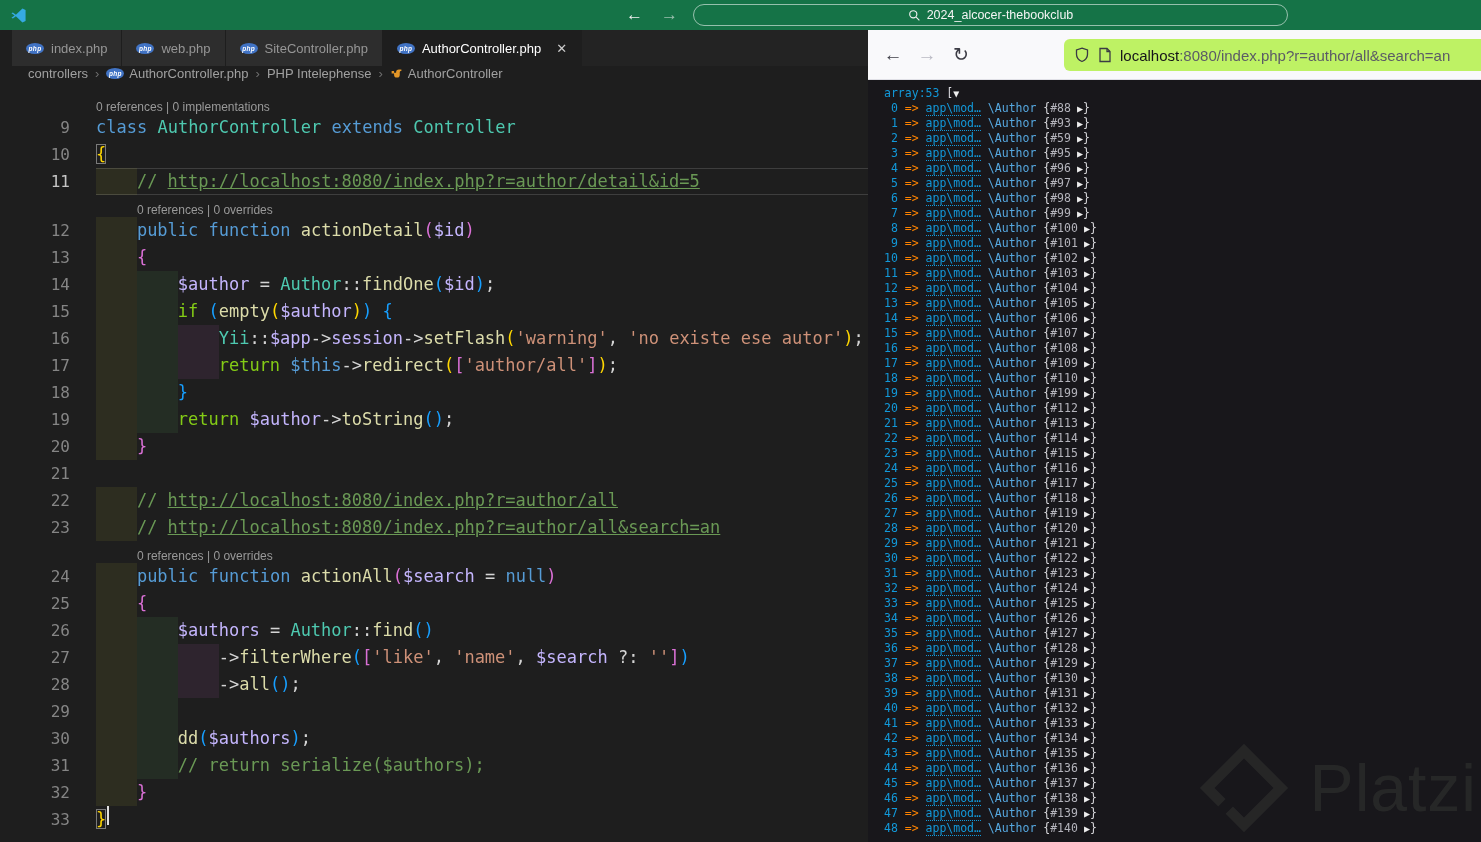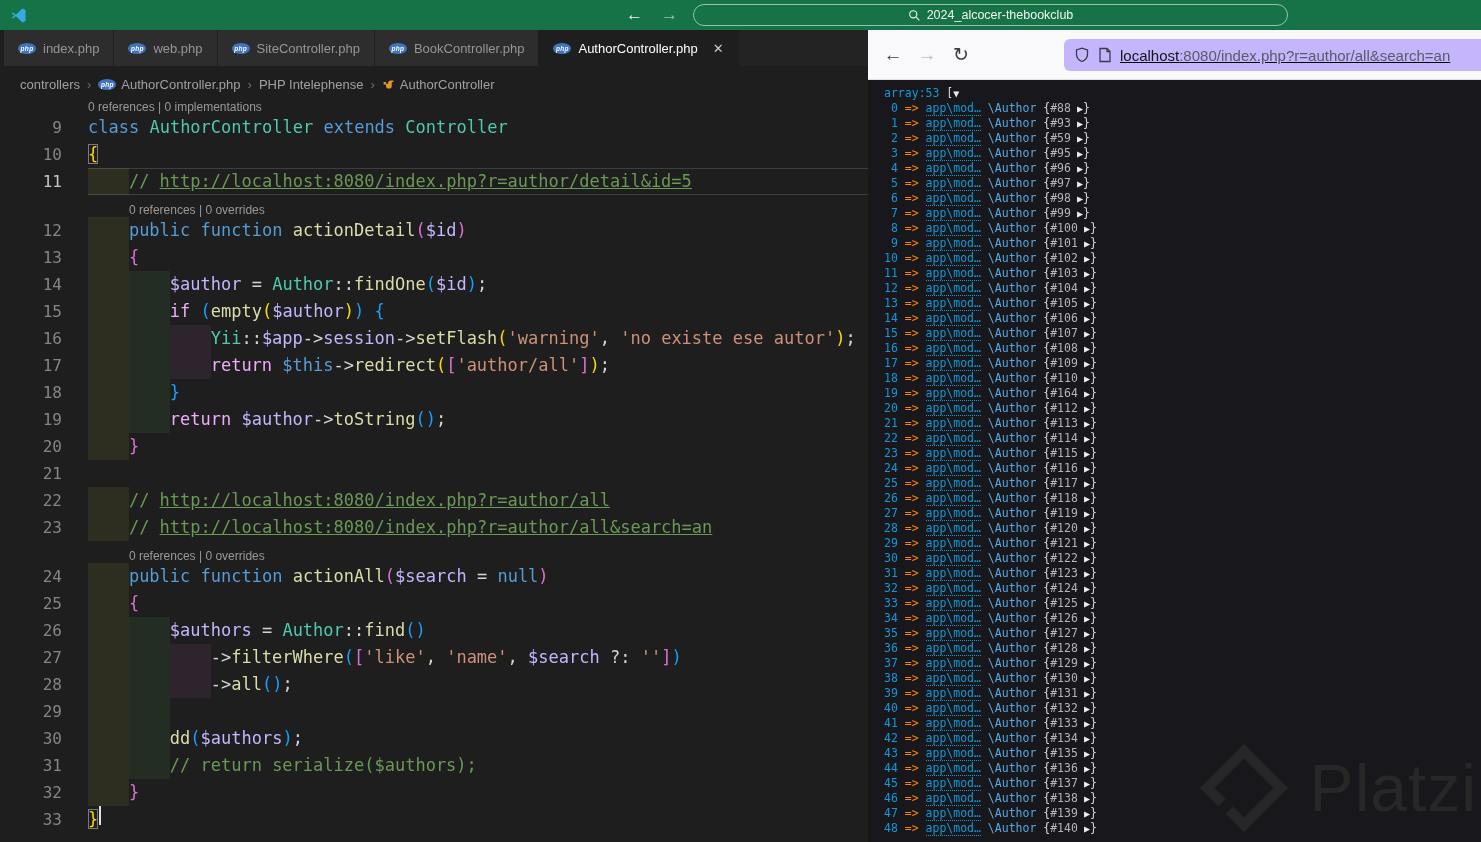--- a/index.html
+++ b/index.html
@@ -14,65 +14,65 @@
   .menu-item { font-size:13px; padding:0 9px; line-height:30px; cursor:default; }
   .nav-arrows { position:absolute; left:626px; top:0; height:30px; display:flex; align-items:center; gap:18px;
                 font-size:17px; }
   .nav-arrows .fwd { opacity:.6; }
   .tb-search { position:absolute; left:693px; top:4px; width:595px; height:22px;
                border:1px solid rgba(255,255,255,.55); border-radius:12px;
                display:flex; align-items:center; justify-content:center; gap:6px;
                font-size:12.5px; color:#f4f4f4; }
 
   
-  .left-pane { position:absolute; left:4px; top:30px; width:868px; height:812px; background:#1e1e1e; }
+  .left-pane { position:absolute; left:12px; top:30px; width:868px; height:812px; background:#1e1e1e; }
   .tabbar { height:36px; background:#232323; display:flex; }
   .tab { height:36px; display:flex; align-items:center; gap:7px; padding:0 14px;
          background:#2d2d2d; color:#969696; font-size:13px; border-right:1px solid #1e1e1e; cursor:pointer; }
   .tab.active { background:#1e1e1e; color:#ffffff; }
   .tab .close { margin-left:8px; font-size:13px; color:#cccccc; }
   .php-badge { display:inline-block; width:18px; height:11px; border-radius:50%;
                background:#4173c4; color:#fff; font-size:6.5px; font-weight:bold; font-style:italic;
                text-align:center; line-height:11px; letter-spacing:.3px; }
-  .breadcrumb { height:26px; display:flex; align-items:flex-end; padding-left:16px; gap:7px;
+  .breadcrumb { height:26px; display:flex; align-items:flex-start; padding-left:16px; gap:7px;
                 color:#a0a0a0; font-size:13px; background:#1e1e1e; }
   .crumb { display:flex; align-items:center; gap:5px; cursor:pointer; }
   .crumb-sep { color:#6e6e6e; font-size:13px; }
 
   
   .code-area { position:relative; width:868px; height:750px; overflow:hidden;
                font-family:"DejaVu Sans Mono", monospace; }
   .lens-row { height:22px; font-family:"Liberation Sans",sans-serif; font-size:12px; color:#999999;
               display:flex; align-items:flex-end; cursor:pointer; }
   .code-row { height:27px; display:flex; font-size:17px; line-height:27px; white-space:pre; }
   .gutter { width:58px; text-align:right; color:#858585; font-size:16px; flex:none; cursor:pointer; }
   .row-body { flex:1; display:flex; margin-left:26px; }
   .code-row.current .row-body { box-shadow:inset 0 1px 0 #3e3e3e, inset 0 -1px 0 #3e3e3e; }
   .code-row.current .gutter { color:#c6c6c6; }
   .indent-block { width:40.9px; flex:none; align-self:stretch; }
   .ind0 { background:rgba(255,255,64,.07); }
   .ind1 { background:rgba(127,255,127,.07); }
   .ind2 { background:rgba(255,127,255,.075); }
-  .kw{color:#569CD6} .ctl{color:#f0abfc} .cls{color:#4EC9B0} .fn{color:#DCDCAA}
+  .kw{color:#569CD6} .ctl{color:#84cc16} .cls{color:#4EC9B0} .fn{color:#DCDCAA}
   .var{color:#c4b5fd} .str{color:#CE9178} .com{color:#6A9955} .pun{color:#d4d4d4}
   .b1{color:#FFD700} .b2{color:#DA70D6} .b3{color:#179FFF}
   .lnk{color:#6A9955; text-decoration:underline; cursor:pointer;}
   .match{ outline:1px solid #7a7a7a; outline-offset:-1px; }
   .cursor{ display:inline-block; width:2px; height:19px; background:#e0e0e0;
            vertical-align:middle; margin-left:1px; }
 
   
   .browser { position:absolute; left:868px; top:30px; width:613px; height:812px; background:#18171b; }
   .b-toolbar { height:50px; background:#f9f9fb; border-bottom:1px solid #e0e0e6;
                display:flex; align-items:center; }
   .b-btn { font-size:19px; color:#3b3b44; width:34px; text-align:center; cursor:pointer; }
   .b-btn.disabled { color:#b9b9c3; }
-  .urlbar { position:absolute; left:196px; top:9px; width:417px; height:32px; background:#c4b5fd;
+  .urlbar { position:absolute; left:196px; top:9px; width:417px; height:32px; background:#bef264;
             border-radius:6px 0 0 6px; display:flex; align-items:center; padding-left:10px; gap:8px;
-            font-size:15px; cursor:text; overflow:hidden; white-space:nowrap;text-decoration:underline; }
+            font-size:15px; cursor:text; overflow:hidden; white-space:nowrap; }
   .url-host { color:#15141a; }
   .url-rest { color:#5b5b66; }
 
   
   .dump { position:relative; width:613px; height:762px; overflow:hidden;
           font-family:"DejaVu Sans Mono", monospace; font-size:11.5px; line-height:15px;
           padding:6px 0 0 16px; color:#FF8400; }
   .d-note { color:#1299DA; }
   .d-ns   { color:#1299DA; border-bottom:1px dotted #1299DA; }
   .d-cls  { color:#56a8e0; }
@@ -118,24 +118,20 @@
           <span class="php-badge">php</span>
           <span>index.php</span>
         </div>
         <div class="tab">
           <span class="php-badge">php</span>
           <span>web.php</span>
         </div>
         <div class="tab">
           <span class="php-badge">php</span>
           <span>SiteController.php</span>
-        </div>
-        <div class="tab">
-          <span class="php-badge">php</span>
-          <span>BookController.php</span>
         </div>
         <div class="tab active">
           <span class="php-badge">php</span>
           <span>AuthorController.php</span>
           <span class="close">✕</span>
         </div>
       </div>
     <div class="breadcrumb">
         <span class="crumb">
           <span>controllers</span>
@@ -220,21 +216,21 @@
           <div class="dump-row"><span class="d-idx">9</span><span class="d-arrow"> =&gt; </span><span class="d-ns">app\mod…</span><span class="d-cls"> \Author</span><span class="d-brace"> {</span><span class="d-ref">#101</span><span class="d-tog"> ▶</span><span class="d-brace">}</span></div>
           <div class="dump-row"><span class="d-idx">10</span><span class="d-arrow"> =&gt; </span><span class="d-ns">app\mod…</span><span class="d-cls"> \Author</span><span class="d-brace"> {</span><span class="d-ref">#102</span><span class="d-tog"> ▶</span><span class="d-brace">}</span></div>
           <div class="dump-row"><span class="d-idx">11</span><span class="d-arrow"> =&gt; </span><span class="d-ns">app\mod…</span><span class="d-cls"> \Author</span><span class="d-brace"> {</span><span class="d-ref">#103</span><span class="d-tog"> ▶</span><span class="d-brace">}</span></div>
           <div class="dump-row"><span class="d-idx">12</span><span class="d-arrow"> =&gt; </span><span class="d-ns">app\mod…</span><span class="d-cls"> \Author</span><span class="d-brace"> {</span><span class="d-ref">#104</span><span class="d-tog"> ▶</span><span class="d-brace">}</span></div>
           <div class="dump-row"><span class="d-idx">13</span><span class="d-arrow"> =&gt; </span><span class="d-ns">app\mod…</span><span class="d-cls"> \Author</span><span class="d-brace"> {</span><span class="d-ref">#105</span><span class="d-tog"> ▶</span><span class="d-brace">}</span></div>
           <div class="dump-row"><span class="d-idx">14</span><span class="d-arrow"> =&gt; </span><span class="d-ns">app\mod…</span><span class="d-cls"> \Author</span><span class="d-brace"> {</span><span class="d-ref">#106</span><span class="d-tog"> ▶</span><span class="d-brace">}</span></div>
           <div class="dump-row"><span class="d-idx">15</span><span class="d-arrow"> =&gt; </span><span class="d-ns">app\mod…</span><span class="d-cls"> \Author</span><span class="d-brace"> {</span><span class="d-ref">#107</span><span class="d-tog"> ▶</span><span class="d-brace">}</span></div>
           <div class="dump-row"><span class="d-idx">16</span><span class="d-arrow"> =&gt; </span><span class="d-ns">app\mod…</span><span class="d-cls"> \Author</span><span class="d-brace"> {</span><span class="d-ref">#108</span><span class="d-tog"> ▶</span><span class="d-brace">}</span></div>
           <div class="dump-row"><span class="d-idx">17</span><span class="d-arrow"> =&gt; </span><span class="d-ns">app\mod…</span><span class="d-cls"> \Author</span><span class="d-brace"> {</span><span class="d-ref">#109</span><span class="d-tog"> ▶</span><span class="d-brace">}</span></div>
           <div class="dump-row"><span class="d-idx">18</span><span class="d-arrow"> =&gt; </span><span class="d-ns">app\mod…</span><span class="d-cls"> \Author</span><span class="d-brace"> {</span><span class="d-ref">#110</span><span class="d-tog"> ▶</span><span class="d-brace">}</span></div>
-          <div class="dump-row"><span class="d-idx">19</span><span class="d-arrow"> =&gt; </span><span class="d-ns">app\mod…</span><span class="d-cls"> \Author</span><span class="d-brace"> {</span><span class="d-ref">#164</span><span class="d-tog"> ▶</span><span class="d-brace">}</span></div>
+          <div class="dump-row"><span class="d-idx">19</span><span class="d-arrow"> =&gt; </span><span class="d-ns">app\mod…</span><span class="d-cls"> \Author</span><span class="d-brace"> {</span><span class="d-ref">#199</span><span class="d-tog"> ▶</span><span class="d-brace">}</span></div>
           <div class="dump-row"><span class="d-idx">20</span><span class="d-arrow"> =&gt; </span><span class="d-ns">app\mod…</span><span class="d-cls"> \Author</span><span class="d-brace"> {</span><span class="d-ref">#112</span><span class="d-tog"> ▶</span><span class="d-brace">}</span></div>
           <div class="dump-row"><span class="d-idx">21</span><span class="d-arrow"> =&gt; </span><span class="d-ns">app\mod…</span><span class="d-cls"> \Author</span><span class="d-brace"> {</span><span class="d-ref">#113</span><span class="d-tog"> ▶</span><span class="d-brace">}</span></div>
           <div class="dump-row"><span class="d-idx">22</span><span class="d-arrow"> =&gt; </span><span class="d-ns">app\mod…</span><span class="d-cls"> \Author</span><span class="d-brace"> {</span><span class="d-ref">#114</span><span class="d-tog"> ▶</span><span class="d-brace">}</span></div>
           <div class="dump-row"><span class="d-idx">23</span><span class="d-arrow"> =&gt; </span><span class="d-ns">app\mod…</span><span class="d-cls"> \Author</span><span class="d-brace"> {</span><span class="d-ref">#115</span><span class="d-tog"> ▶</span><span class="d-brace">}</span></div>
           <div class="dump-row"><span class="d-idx">24</span><span class="d-arrow"> =&gt; </span><span class="d-ns">app\mod…</span><span class="d-cls"> \Author</span><span class="d-brace"> {</span><span class="d-ref">#116</span><span class="d-tog"> ▶</span><span class="d-brace">}</span></div>
           <div class="dump-row"><span class="d-idx">25</span><span class="d-arrow"> =&gt; </span><span class="d-ns">app\mod…</span><span class="d-cls"> \Author</span><span class="d-brace"> {</span><span class="d-ref">#117</span><span class="d-tog"> ▶</span><span class="d-brace">}</span></div>
           <div class="dump-row"><span class="d-idx">26</span><span class="d-arrow"> =&gt; </span><span class="d-ns">app\mod…</span><span class="d-cls"> \Author</span><span class="d-brace"> {</span><span class="d-ref">#118</span><span class="d-tog"> ▶</span><span class="d-brace">}</span></div>
           <div class="dump-row"><span class="d-idx">27</span><span class="d-arrow"> =&gt; </span><span class="d-ns">app\mod…</span><span class="d-cls"> \Author</span><span class="d-brace"> {</span><span class="d-ref">#119</span><span class="d-tog"> ▶</span><span class="d-brace">}</span></div>
           <div class="dump-row"><span class="d-idx">28</span><span class="d-arrow"> =&gt; </span><span class="d-ns">app\mod…</span><span class="d-cls"> \Author</span><span class="d-brace"> {</span><span class="d-ref">#120</span><span class="d-tog"> ▶</span><span class="d-brace">}</span></div>
           <div class="dump-row"><span class="d-idx">29</span><span class="d-arrow"> =&gt; </span><span class="d-ns">app\mod…</span><span class="d-cls"> \Author</span><span class="d-brace"> {</span><span class="d-ref">#121</span><span class="d-tog"> ▶</span><span class="d-brace">}</span></div>

